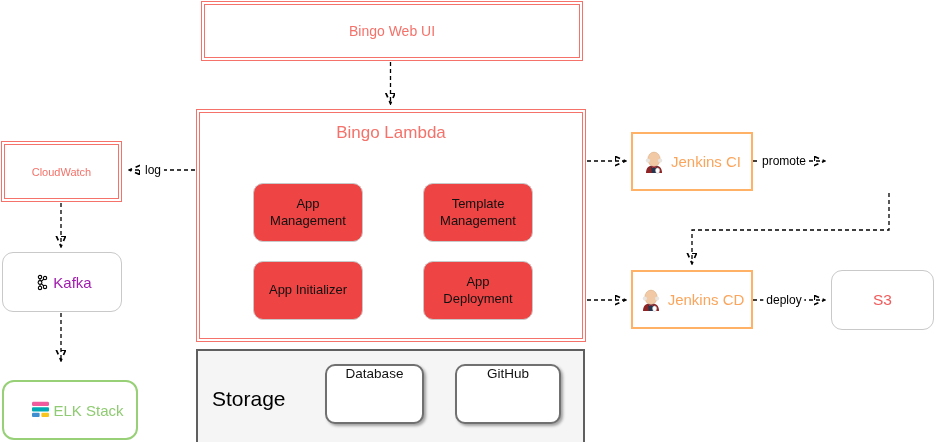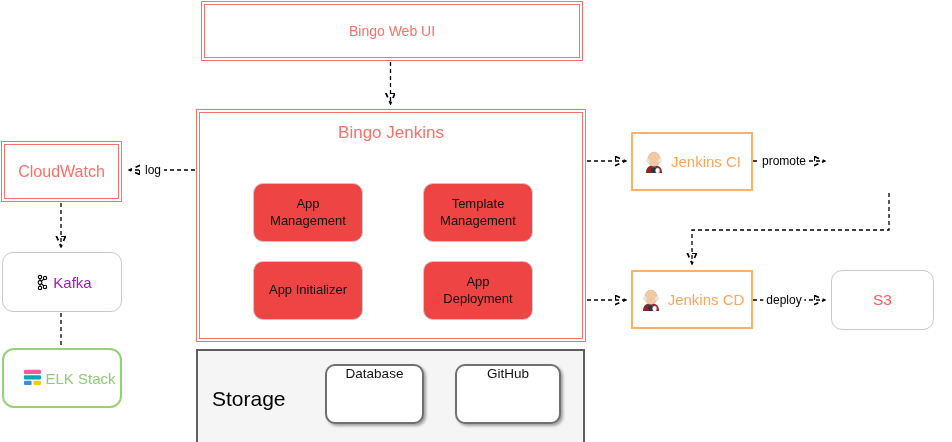--- a/index.html
+++ b/index.html
@@ -24,23 +24,23 @@
                   text-align:center; font-size:17px; color:#f4726a; }
   .module { position:absolute; width:110px; height:59px;
             border:1px solid #c9c9c9; border-radius:10px; background:#ef4444;
             display:flex; align-items:center; justify-content:center;
             font-size:13px; color:#111; line-height:1.3; padding:0 8px; }
   .m1 { left:56px;  top:73px; }
   .m2 { left:226px; top:73px; }
   .m3 { left:56px;  top:151px; }
   .m4 { left:226px; top:151px; }
 
-  .cloudwatch { left:1px; top:141px; width:121px; height:61px; font-size:16px; }
+  .cloudwatch { left:1px; top:141px; width:121px; height:61px; font-size:11px; }
   .kafka      { left:2px; top:252px; width:120px; height:60px; font-size:15px; color:#a21caf; gap:5px; }
-  .elk        { left:2px; top:348px; width:120px; height:60px; font-size:15px; gap:3px;padding-left:15px; }
+  .elk        { left:2px; top:380px; width:136px; height:60px; font-size:15px; gap:3px;padding-left:15px; }
 
   .jenkins-ci { left:631px; top:132px; width:122px; height:59px; font-size:15px; gap:6px; }
   .jenkins-cd { left:631px; top:270px; width:122px; height:59px; font-size:15px; gap:6px; }
   .artifactory{ left:831px; top:132px; width:117px; height:61px; font-size:15.5px; color:#5f9e92; }
   .s3         { left:831px; top:270px; width:103px; height:60px; font-size:15.5px; color:#f25a5a; }
 
   .storage { left:196px; top:349px; width:389px; height:99px;
              background:#f5f5f5; border:2px solid #5f5f5f; display:block; }
   .storage-label { position:absolute; left:14px; top:0; height:100%;
              display:flex; align-items:center; font-size:21px; color:#000; }
@@ -84,21 +84,21 @@
 
   <span class="edge-label" style="left:153px; top:170px;">log</span>
   <span class="edge-label" style="left:784px; top:161px;">promote</span>
   <span class="edge-label" style="left:784px; top:300px;">deploy</span>
 
   <div class="node double-red webui">
     <span>Bingo Web UI</span>
   </div>
 
   <div class="node double-red lambda">
-    <div class="lambda-title">Bingo Jenkins</div>
+    <div class="lambda-title">Bingo Lambda</div>
     <div class="module m1">
       <span>App Management</span>
     </div>
     <div class="module m2">
       <span>Template Management</span>
     </div>
     <div class="module m3">
       <span>App Initializer</span>
     </div>
     <div class="module m4">

